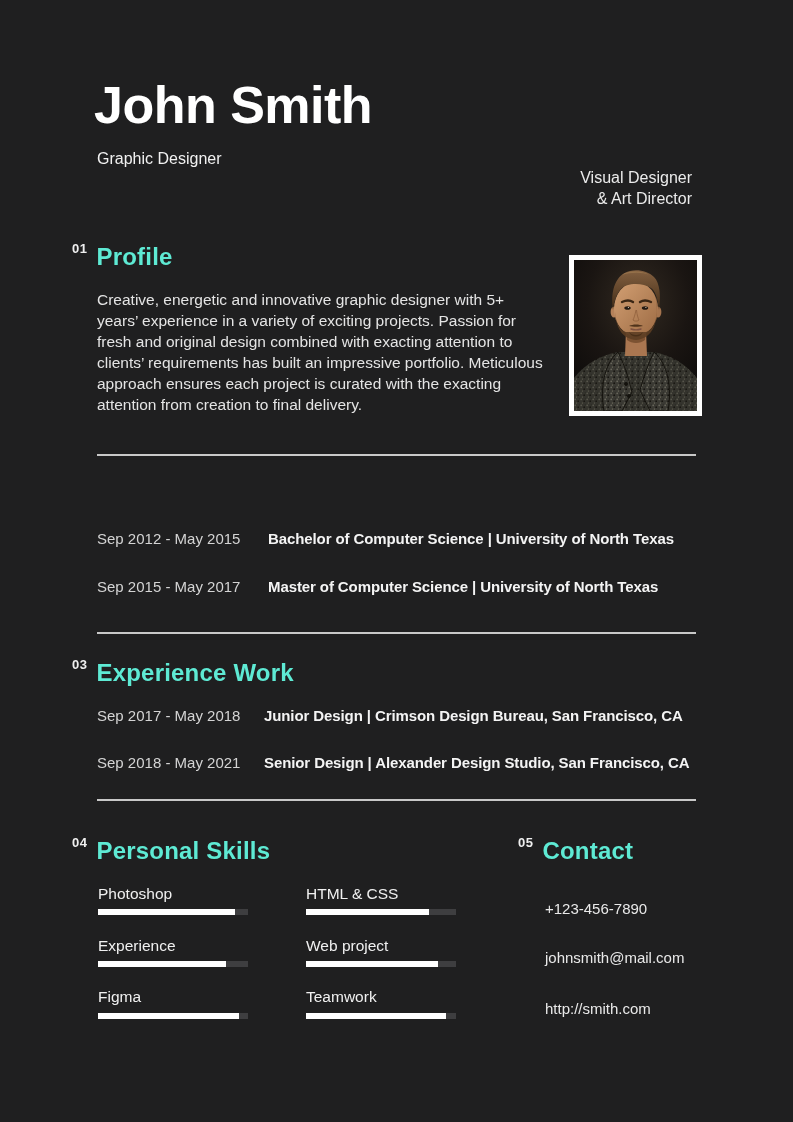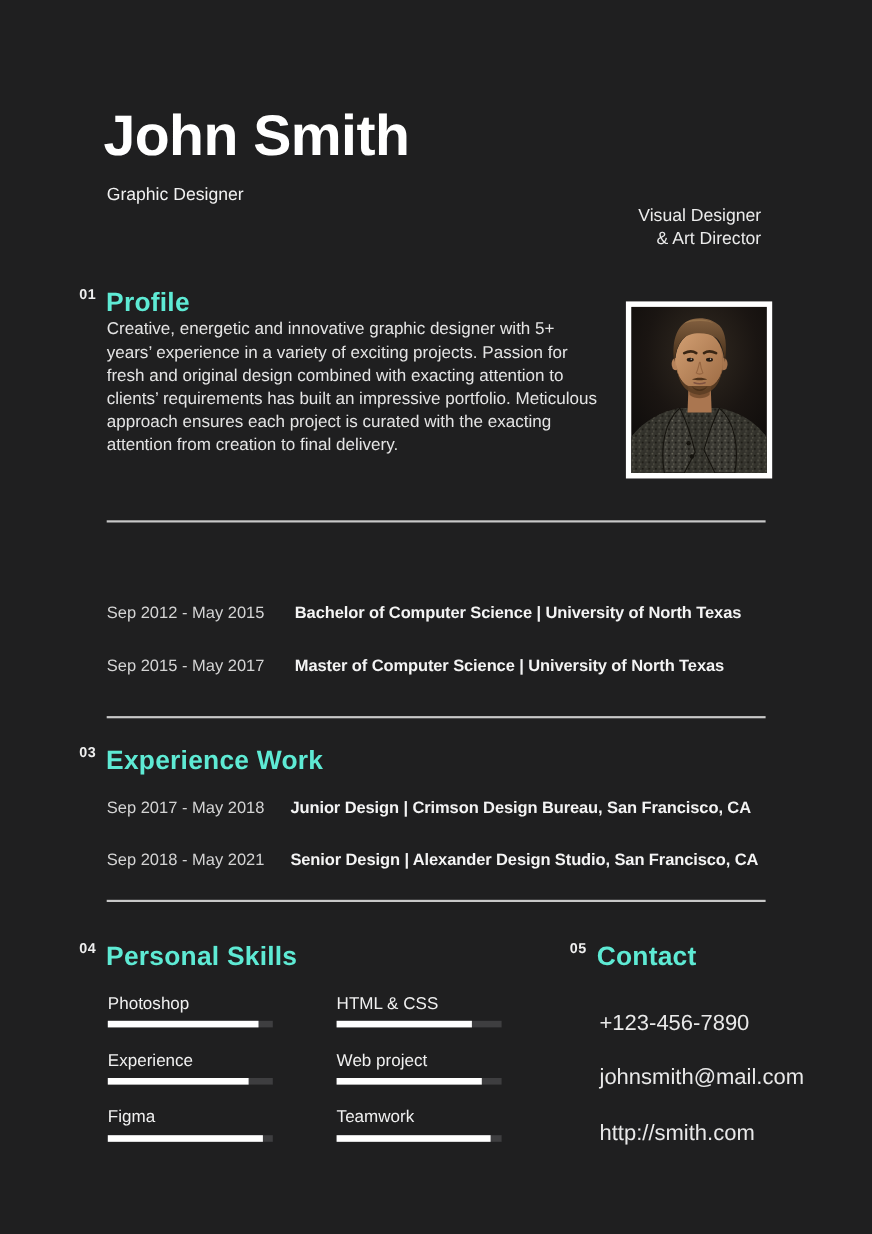--- a/index.html
+++ b/index.html
@@ -2,21 +2,21 @@
 <html><head>
 <meta charset="utf-8">
 <style>
   html,body { margin:0; padding:0; background:#0e0e0f; }
   .page {
     position:relative; width:793px; height:1122px; margin:0 auto;
     background:#1f1f20; overflow:hidden;
     font-family:"Liberation Sans","DejaVu Sans",sans-serif;
     color:#f2f2f2;
   }
-  .abs { position:absolute;margin-top:19px; }
+  .abs { position:absolute; }
 
   
   .name-title { left:94px; top:76px; font-size:52px; font-weight:700; letter-spacing:-0.5px; color:#ffffff; line-height:1.15; }
   .role-subtitle { left:97px; top:150px; font-size:16px; font-weight:400; color:#f1f1f1; }
   .tagline { right:101px; top:167px; text-align:right; font-size:16px; font-weight:500; line-height:21px; color:#ebebeb; }
 
   
   .sec-head { white-space:nowrap; }
   .sec-num { display:inline-block; vertical-align:top; font-size:13px; font-weight:700; color:#efefef; margin-right:9px; transform:translateY(-2px); letter-spacing:0.5px; }
   .sec-title { display:inline-block; font-size:24px; font-weight:700; color:#5eead4; letter-spacing:0.2px; }
@@ -47,21 +47,21 @@
   
   .skill-label { font-size:15.5px; font-weight:500; color:#f0f0f0; white-space:nowrap; }
   .skill-track { width:150px; height:6px; background:#3e3e40; }
   .skill-fill  { height:100%; background:#ffffff; }
   .c1 { left:98px; }  .c2 { left:306px; }
   .sl-r1 { top:885px; } .sb-r1 { top:909px; }
   .sl-r2 { top:937px; } .sb-r2 { top:961px; }
   .sl-r3 { top:988px; } .sb-r3 { top:1013px; }
 
   
-  .contact-item { left:545px; font-size:20px; font-weight:400; color:#e9e9e9; white-space:nowrap; }
+  .contact-item { left:545px; font-size:15px; font-weight:400; color:#e9e9e9; white-space:nowrap; }
   .ct-1 { top:900px; } .ct-2 { top:949px; } .ct-3 { top:1000px; }
 </style>
 </head>
 <body>
 
 <div class="page">
 
   <div class="abs name-title">John Smith</div>
   <div class="abs role-subtitle">Graphic Designer</div>
   <div class="abs tagline">

